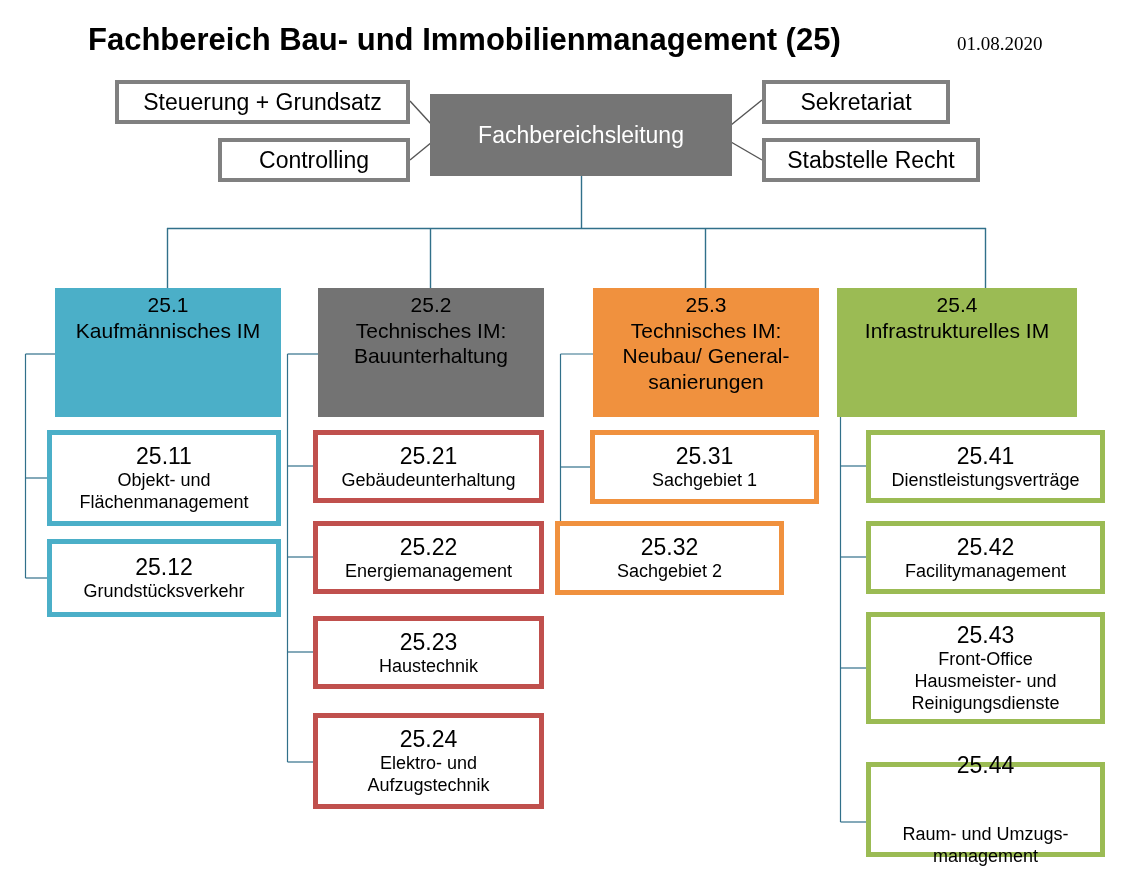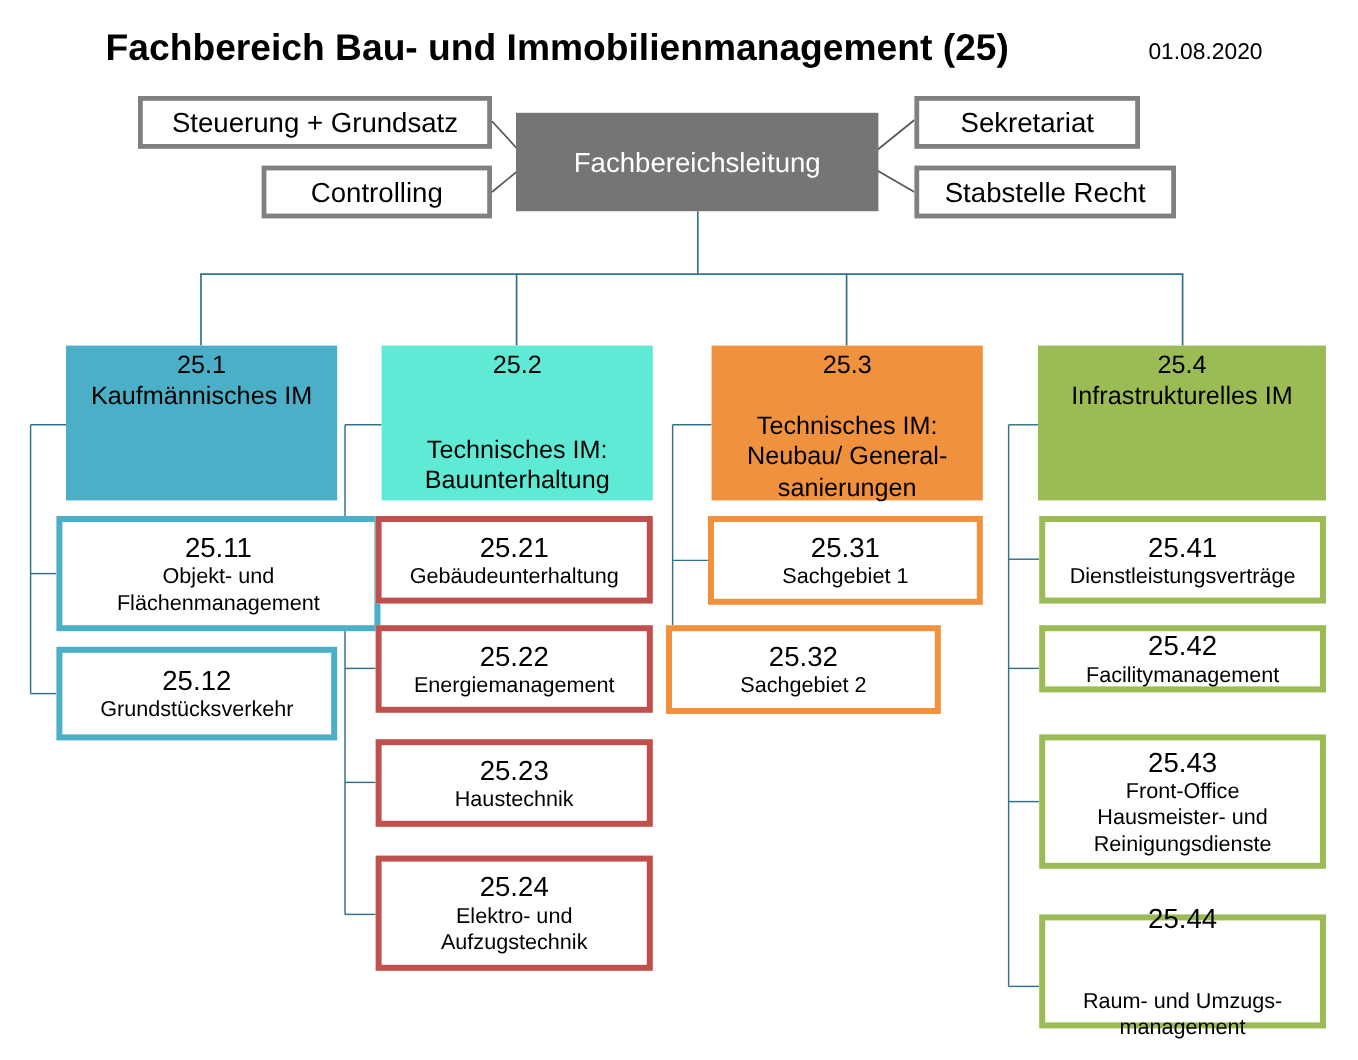--- a/index.html
+++ b/index.html
@@ -1,20 +1,20 @@
 <!DOCTYPE html>
 <html><head>
 <meta charset="utf-8">
 <style>
   html,body{margin:0;padding:0;background:#ffffff;}
   body{font-family:"Liberation Sans",sans-serif;}
   #canvas{position:relative;width:1132px;height:883px;background:#ffffff;overflow:hidden;}
 
   .t-title{position:absolute;font-weight:bold;color:#000;white-space:nowrap;}
-  .t-date{position:absolute;color:#000;white-space:nowrap;}
+  .t-date{position:absolute;color:#000;white-space:nowrap;font-family:Liberation Serif, serif;}
 
   
   .box{position:absolute;box-sizing:border-box;display:flex;flex-direction:column;
        align-items:center;justify-content:center;text-align:center;line-height:1.22;}
 
   
   .staff{border:4px solid #808080;background:#ffffff;color:#000;font-size:23px;}
 
   
   .leader{background:#757575;color:#ffffff;font-size:23px;border:none;}
@@ -23,21 +23,21 @@
   .dept{border:none;color:#000;align-items:center;justify-content:flex-start;padding-top:4px;}
   .dept .num{font-size:21px;}
   .dept .nm{font-size:21px;}
 
   
   .sub{background:#ffffff;color:#000;}
   .sub .num{font-size:23px;}
   .sub .nm{font-size:18px;}
 
   .c-blue{background:#4BAFC8;}
-  .c-red{background:#5eead4;gap:45px;}
+  .c-red{background:#737373;}
   .c-orange{background:#F0913E;}
   .c-green{background:#9BBB54;}
   .b-blue{border:5px solid #4BAFC8;}
   .b-red{border:5px solid #C0504D;}
   .b-orange{border:5px solid #F0913E;}
   .b-green{border:5px solid #9BBB54;}
   svg.diag{position:absolute;left:0;top:0;width:1132px;height:883px;pointer-events:none;}
 </style>
 </head>
 <body>
@@ -104,21 +104,21 @@
   </div>
 
   <div class="box leader" style="left:430px;top:94px;width:302px;height:82px;">
     <span>Fachbereichsleitung</span>
   </div>
 
   <div class="box dept c-blue" style="left:55px;top:288px;width:226px;height:129px;">
     <span class="num">25.1</span>
     <span class="nm wrap">Kaufmännisches IM</span>
   </div>
-  <div class="box sub b-blue" style="left:47px;top:430px;width:270px;height:96px;">
+  <div class="box sub b-blue" style="left:47px;top:430px;width:234px;height:96px;">
     <span class="num">25.11</span>
     <span class="nm wrap">Objekt- und<br>Flächenmanagement</span>
   </div>
   <div class="box sub b-blue" style="left:47px;top:539px;width:234px;height:78px;">
     <span class="num">25.12</span>
     <span class="nm wrap">Grundstücksverkehr</span>
   </div>
 
   <div class="box dept c-red" style="left:318px;top:288px;width:226px;height:129px;">
     <span class="num">25.2</span>
@@ -134,42 +134,42 @@
   </div>
   <div class="box sub b-red" style="left:313px;top:616px;width:231px;height:73px;">
     <span class="num">25.23</span>
     <span class="nm wrap">Haustechnik</span>
   </div>
   <div class="box sub b-red" style="left:313px;top:713px;width:231px;height:96px;">
     <span class="num">25.24</span>
     <span class="nm wrap">Elektro- und<br>Aufzugstechnik</span>
   </div>
 
-  <div class="box dept c-orange" style="left:593px;top:288px;width:226px;height:129px;gap:25px;">
+  <div class="box dept c-orange" style="left:593px;top:288px;width:226px;height:129px;">
     <span class="num">25.3</span>
     <span class="nm wrap">Technisches IM:<br>Neubau/ General-<br>sanierungen</span>
   </div>
   <div class="box sub b-orange" style="left:590px;top:430px;width:229px;height:74px;">
     <span class="num">25.31</span>
     <span class="nm wrap">Sachgebiet 1</span>
   </div>
   <div class="box sub b-orange" style="left:555px;top:521px;width:229px;height:74px;">
     <span class="num">25.32</span>
     <span class="nm wrap">Sachgebiet 2</span>
   </div>
 
-  <div class="box dept c-green" style="left:865px;top:288px;width:240px;height:129px;">
+  <div class="box dept c-green" style="left:837px;top:288px;width:240px;height:129px;">
     <span class="num">25.4</span>
     <span class="nm wrap">Infrastrukturelles IM</span>
   </div>
   <div class="box sub b-green" style="left:866px;top:430px;width:239px;height:73px;">
     <span class="num">25.41</span>
     <span class="nm wrap">Dienstleistungsverträge</span>
   </div>
-  <div class="box sub b-green" style="left:866px;top:521px;width:239px;height:56px;">
+  <div class="box sub b-green" style="left:866px;top:521px;width:239px;height:73px;">
     <span class="num">25.42</span>
     <span class="nm wrap">Facilitymanagement</span>
   </div>
   <div class="box sub b-green" style="left:866px;top:612px;width:239px;height:112px;">
     <span class="num">25.43</span>
     <span class="nm wrap">Front-Office<br>Hausmeister- und<br>Reinigungsdienste</span>
   </div>
   <div class="box sub b-green" style="left:866px;top:762px;width:239px;height:95px;gap:45px;">
     <span class="num">25.44</span>
     <span class="nm wrap">Raum- und Umzugs-<br>management</span>

